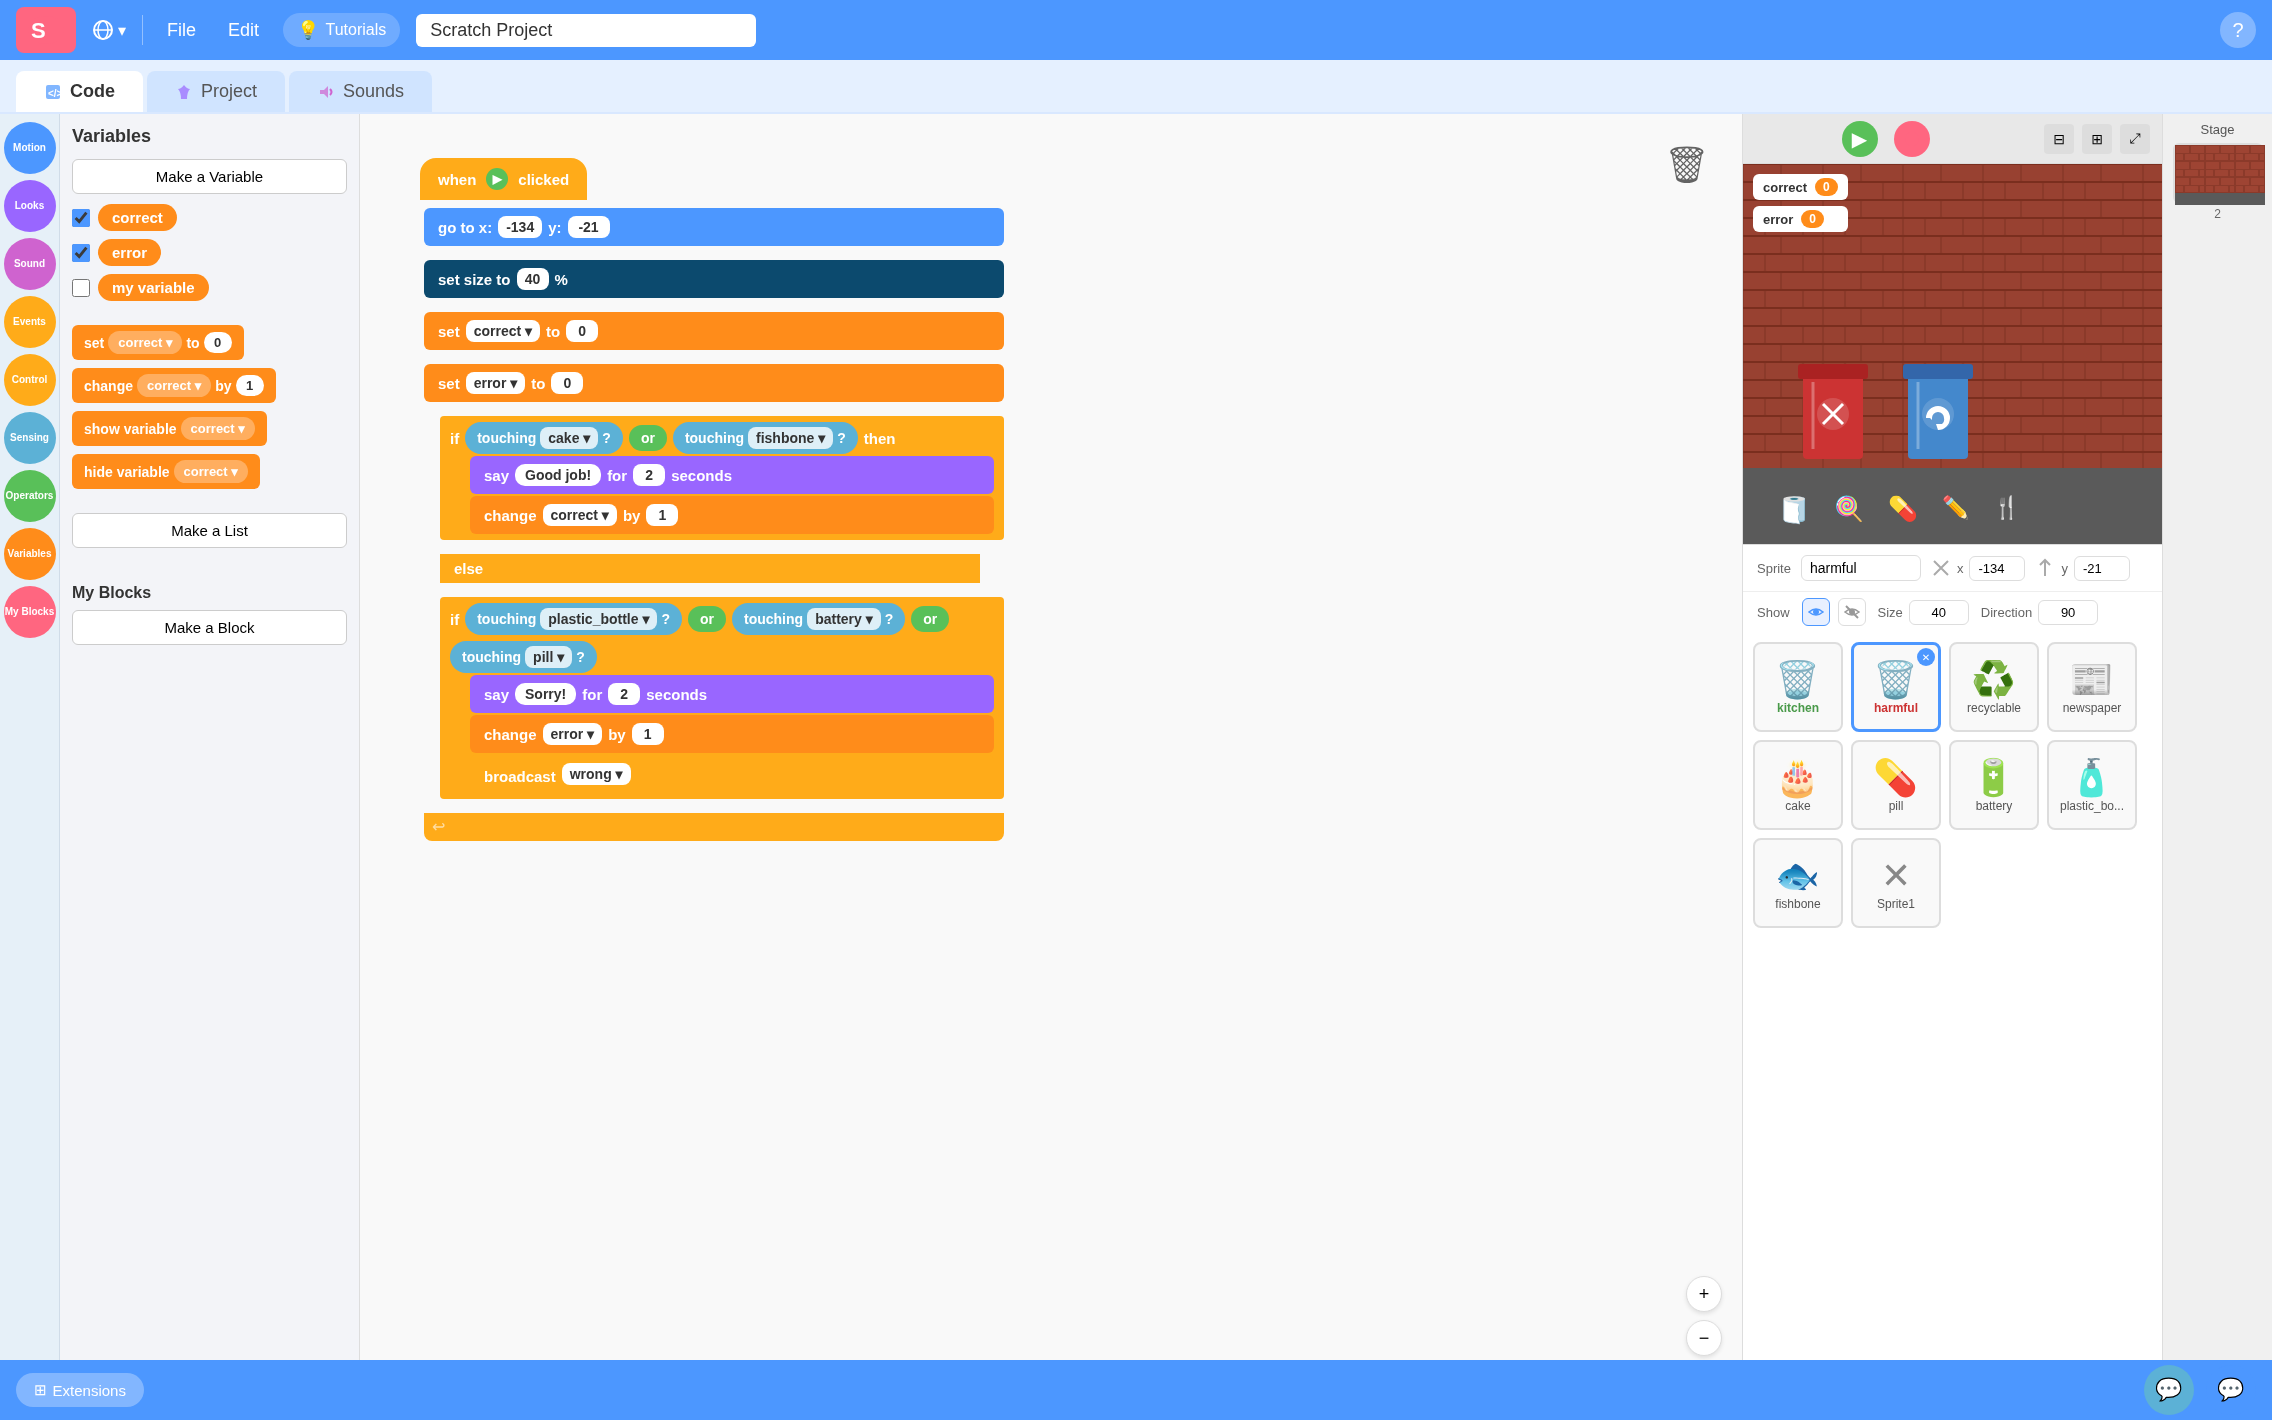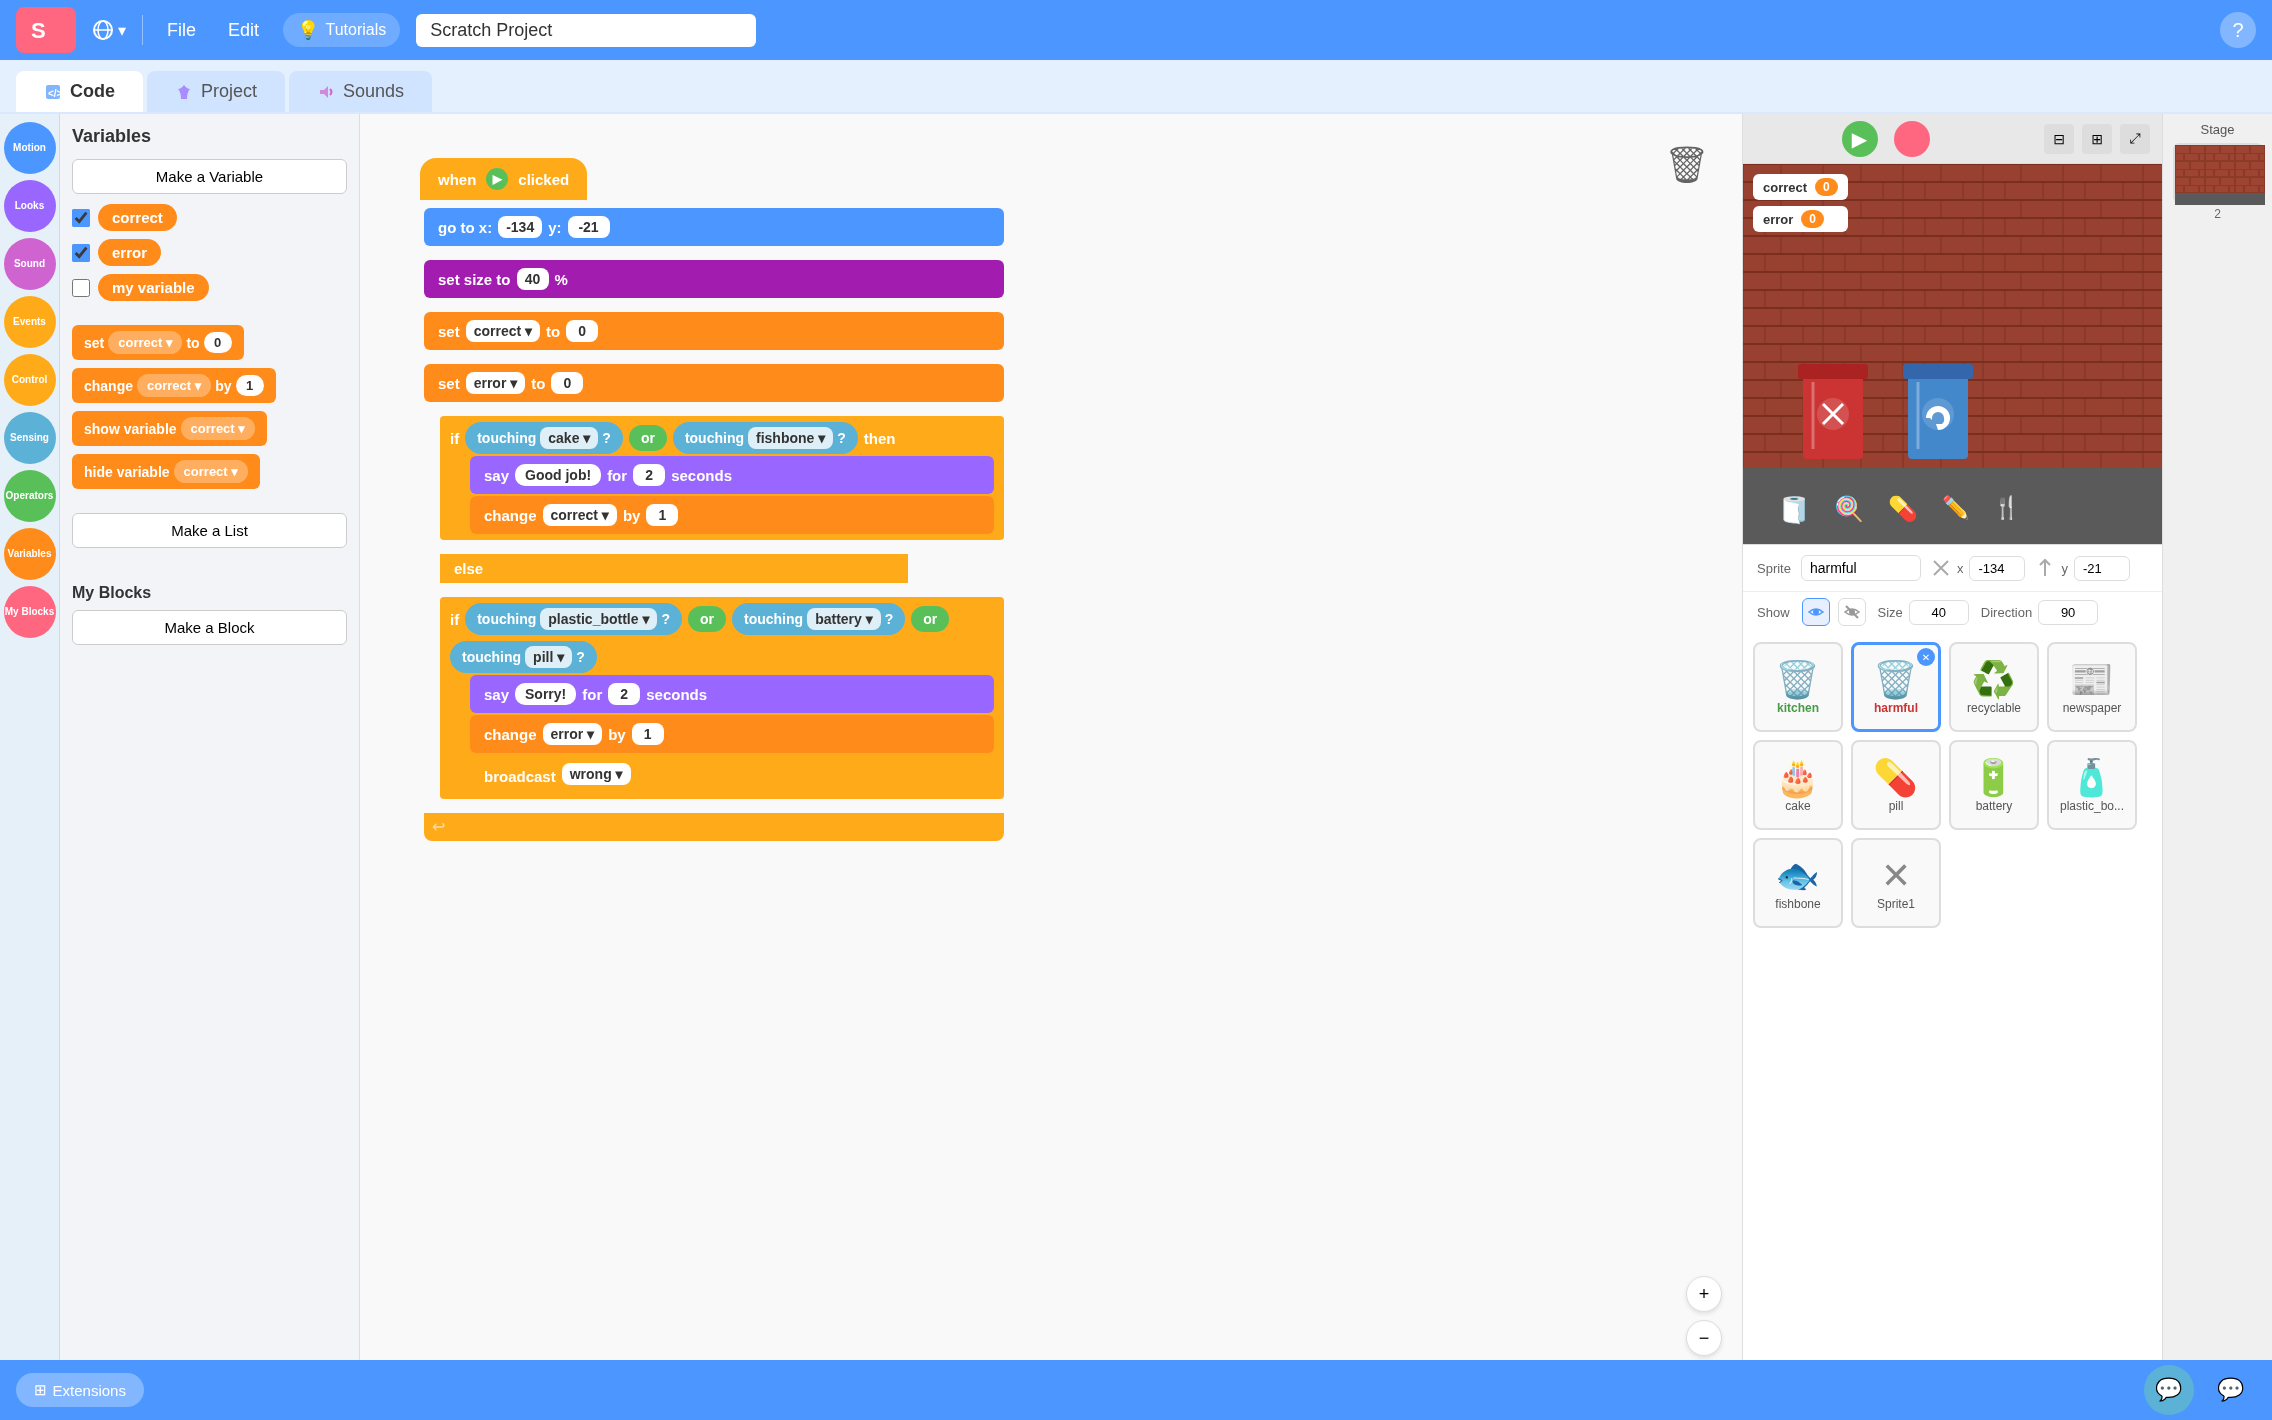--- a/index.html
+++ b/index.html
@@ -252,21 +252,21 @@
       padding: 8px 14px;
       color: white;
       font-size: 15px;
       font-weight: 600;
       display: inline-flex;
       align-items: center;
       gap: 6px;
       margin-top: 2px;
     }
     .b-purple {
-      background: #a21caf;
+      background: #0c4a6e;
       border-radius: 6px;
       padding: 8px 14px;
       color: white;
       font-size: 15px;
       font-weight: 600;
       display: inline-flex;
       align-items: center;
       gap: 6px;
     }
     .b-orange {
@@ -904,21 +904,21 @@
           <div style="margin-left:20px;display:flex;flex-direction:column;gap:2px;">
             <div class="b-say">
               say <span class="b-say-text">Good job!</span> for <span class="b-input">2</span> seconds
             </div>
             <div class="b-orange">
               change <span class="b-dropdown">correct ▾</span> by <span class="b-input">1</span>
             </div>
           </div>
         </div>
 
-        <div style="background:#FFAB19;padding:6px 14px;color:white;font-size:15px;font-weight:700;margin-left:16px;width:468px;">else</div>
+        <div style="background:#FFAB19;padding:6px 14px;color:white;font-size:15px;font-weight:700;margin-left:16px;width:540px;">else</div>
 
         <div style="background:#FFAB19;padding:6px 10px;margin-left:16px;border-radius:4px;display:flex;flex-direction:column;gap:2px;width:564px;">
           <div style="display:flex;align-items:center;gap:6px;color:white;font-size:15px;font-weight:700;flex-wrap:wrap;">
             <span>if</span>
             <div class="b-sensing">touching <span class="b-dropdown" style="background:rgba(255,255,255,0.8);">plastic_bottle ▾</span> ?</div>
             <span class="b-operator">or</span>
             <div class="b-sensing">touching <span class="b-dropdown" style="background:rgba(255,255,255,0.8);">battery ▾</span> ?</div>
             <span class="b-operator">or</span>
             <div class="b-sensing">touching <span class="b-dropdown" style="background:rgba(255,255,255,0.8);">pill ▾</span> ?</div>
           </div>

